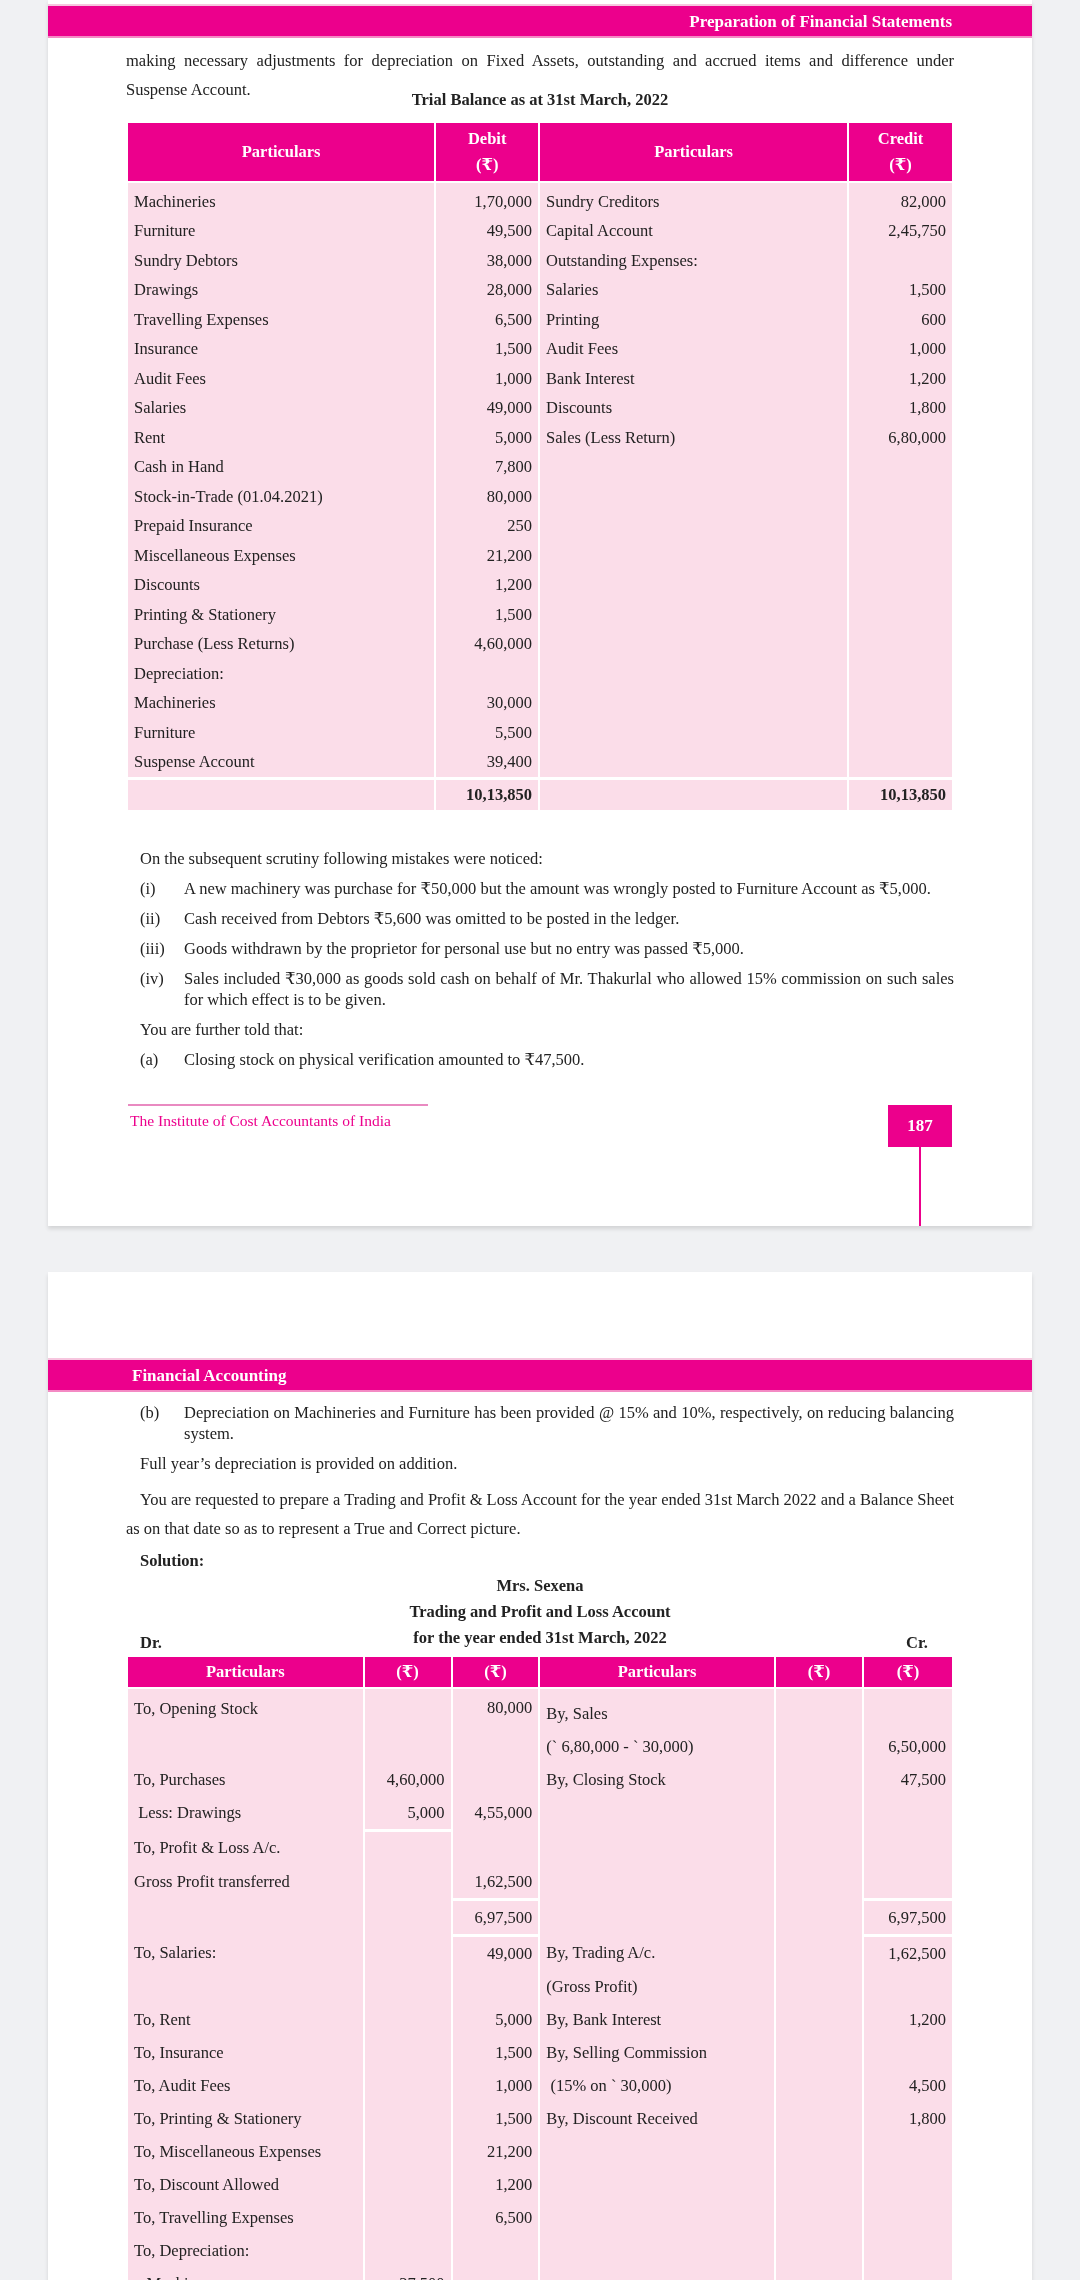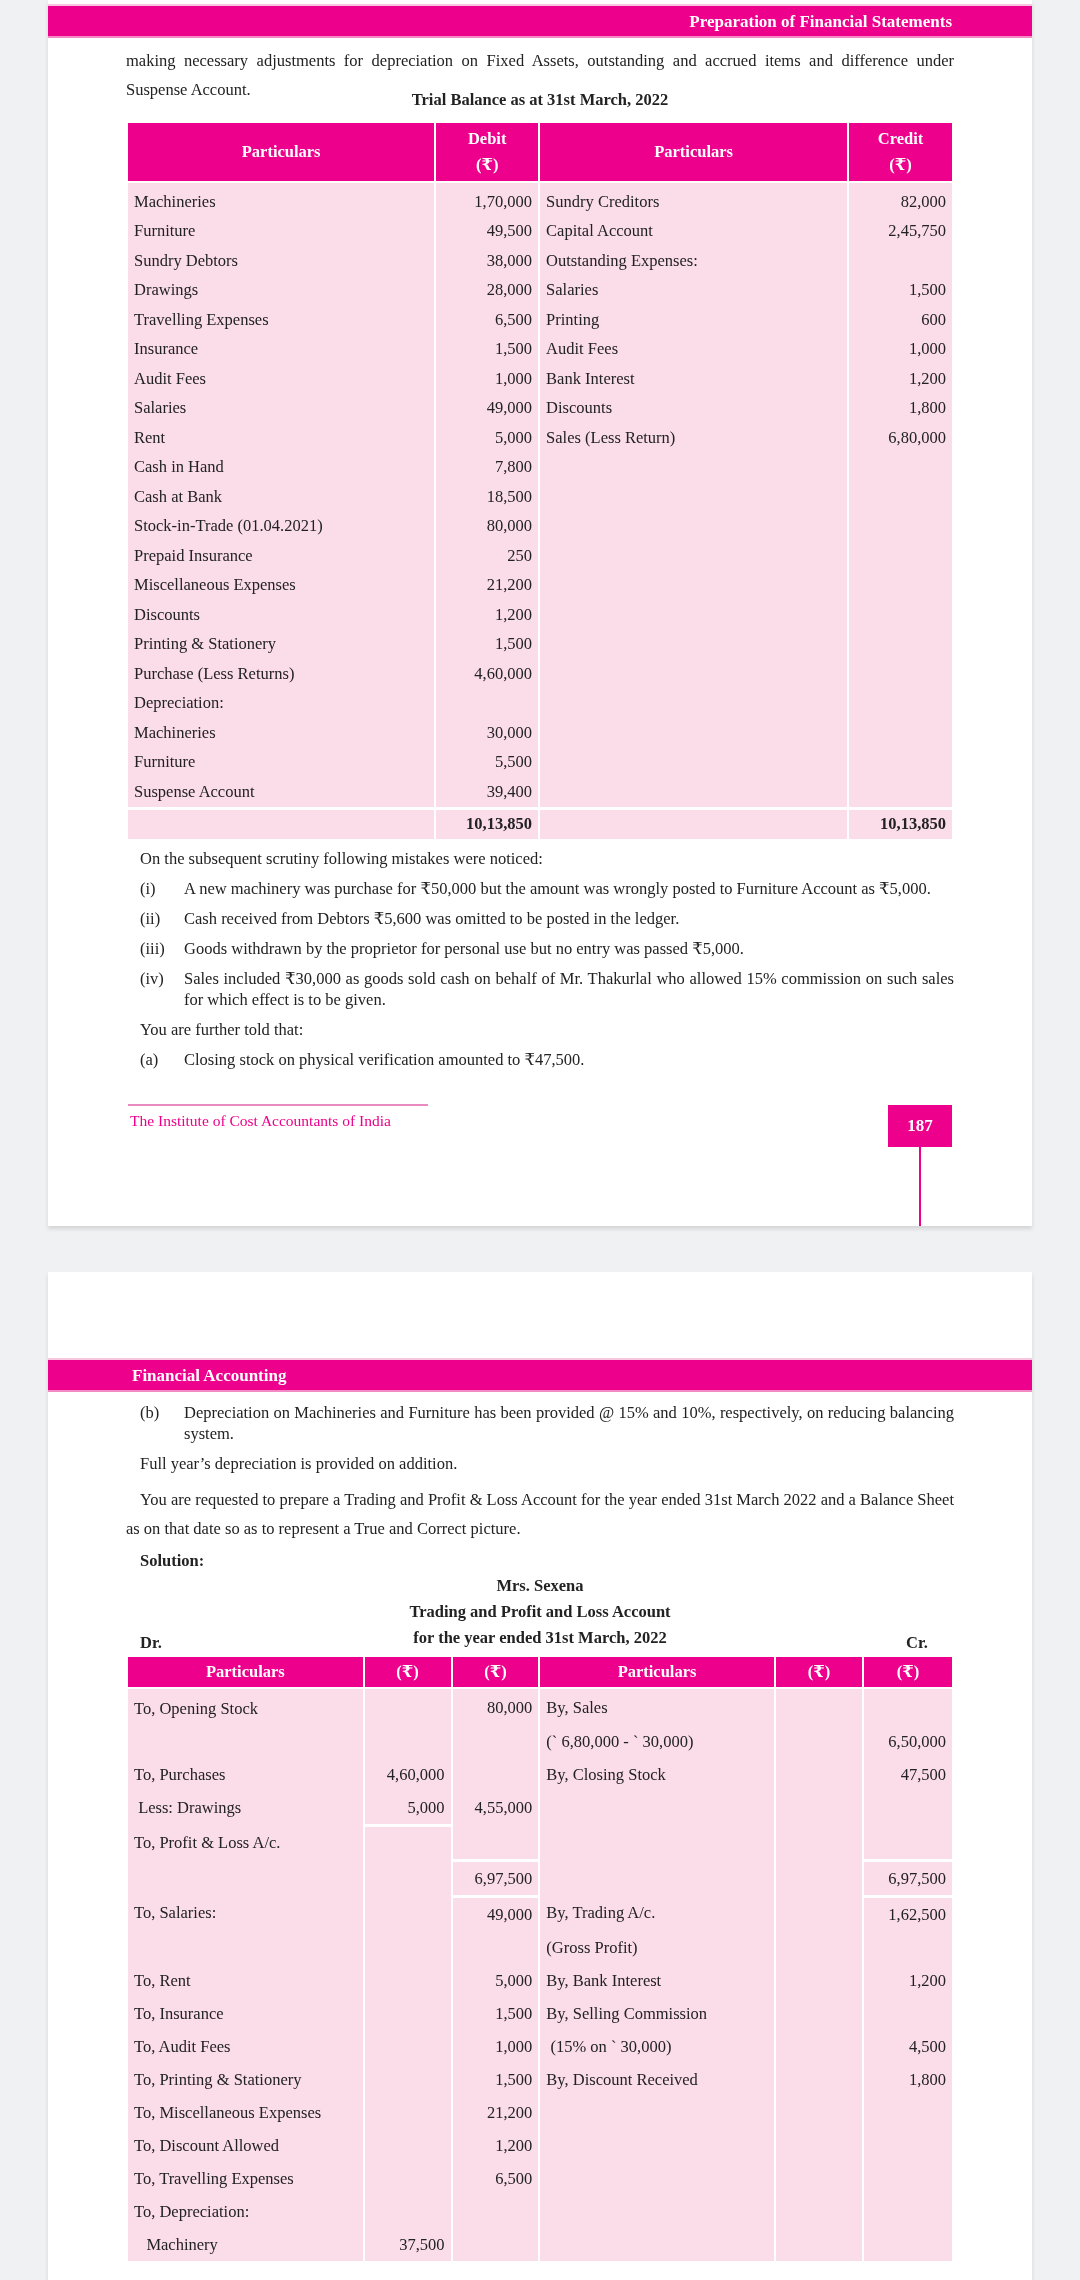--- a/index.html
+++ b/index.html
@@ -118,26 +118,20 @@
           <td>Sales (Less Return)</td>
           <td class="num">6,80,000</td>
         </tr>
         <tr>
           <td>Cash in Hand</td>
           <td class="num">7,800</td>
           <td></td>
           <td class="num"></td>
         </tr>
         <tr>
-          <td>Cash at Bank</td>
-          <td class="num">18,500</td>
-          <td></td>
-          <td class="num"></td>
-        </tr>
-        <tr>
           <td>Stock-in-Trade (01.04.2021)</td>
           <td class="num">80,000</td>
           <td></td>
           <td class="num"></td>
         </tr>
         <tr>
           <td>Prepaid Insurance</td>
           <td class="num">250</td>
           <td></td>
           <td class="num"></td>
@@ -274,21 +268,21 @@
           <th>Particulars</th>
           <th>(₹)</th>
           <th>(₹)</th>
         </tr>
       </thead>
     <tbody id="pl-body">
         <tr>
           <td class="" style="white-space: pre; padding-top: 3px; margin-top: 44px;">To, Opening Stock</td>
           <td class="num" style="white-space: pre; padding-top: 2px;"></td>
           <td class="num" style="white-space: pre; padding-top: 2px;">80,000</td>
-          <td class="" style="white-space: pre; padding-top: 2px;">By, Sales</td>
+          <td class="" style="white-space: pre; padding-top: 8px;">By, Sales</td>
           <td class="num" style="white-space: pre; padding-top: 2px;"></td>
           <td class="num" style="white-space: pre; padding-top: 2px;"></td>
         </tr>
         <tr>
           <td class="" style="white-space: pre;"></td>
           <td class="num" style="white-space: pre;"></td>
           <td class="num" style="white-space: pre;"></td>
           <td class="" style="white-space: pre;">(` 6,80,000 - ` 30,000)</td>
           <td class="num" style="white-space: pre;"></td>
           <td class="num" style="white-space: pre;">6,50,000</td>
@@ -311,20 +305,28 @@
         </tr>
         <tr>
           <td class="" style="white-space: pre;">To, Profit &amp; Loss A/c.</td>
           <td class="num sep" style="white-space: pre;"></td>
           <td class="num" style="white-space: pre;"></td>
           <td class="" style="white-space: pre;"></td>
           <td class="num" style="white-space: pre;"></td>
           <td class="num" style="white-space: pre;"></td>
         </tr>
         <tr>
+          <td class="" style="white-space: pre;">Gross Profit transferred</td>
+          <td class="num" style="white-space: pre;"></td>
+          <td class="num" style="white-space: pre;">1,62,500</td>
+          <td class="" style="white-space: pre;"></td>
+          <td class="num" style="white-space: pre;"></td>
+          <td class="num" style="white-space: pre;"></td>
+        </tr>
+        <tr>
           <td class="" style="white-space: pre;"></td>
           <td class="num" style="white-space: pre;"></td>
           <td class="num sep" style="white-space: pre;">6,97,500</td>
           <td class="" style="white-space: pre;"></td>
           <td class="num" style="white-space: pre;"></td>
           <td class="num sep" style="white-space: pre;">6,97,500</td>
         </tr>
         <tr>
           <td class="" style="white-space: pre;">To, Salaries:</td>
           <td class="num" style="white-space: pre;"></td>

